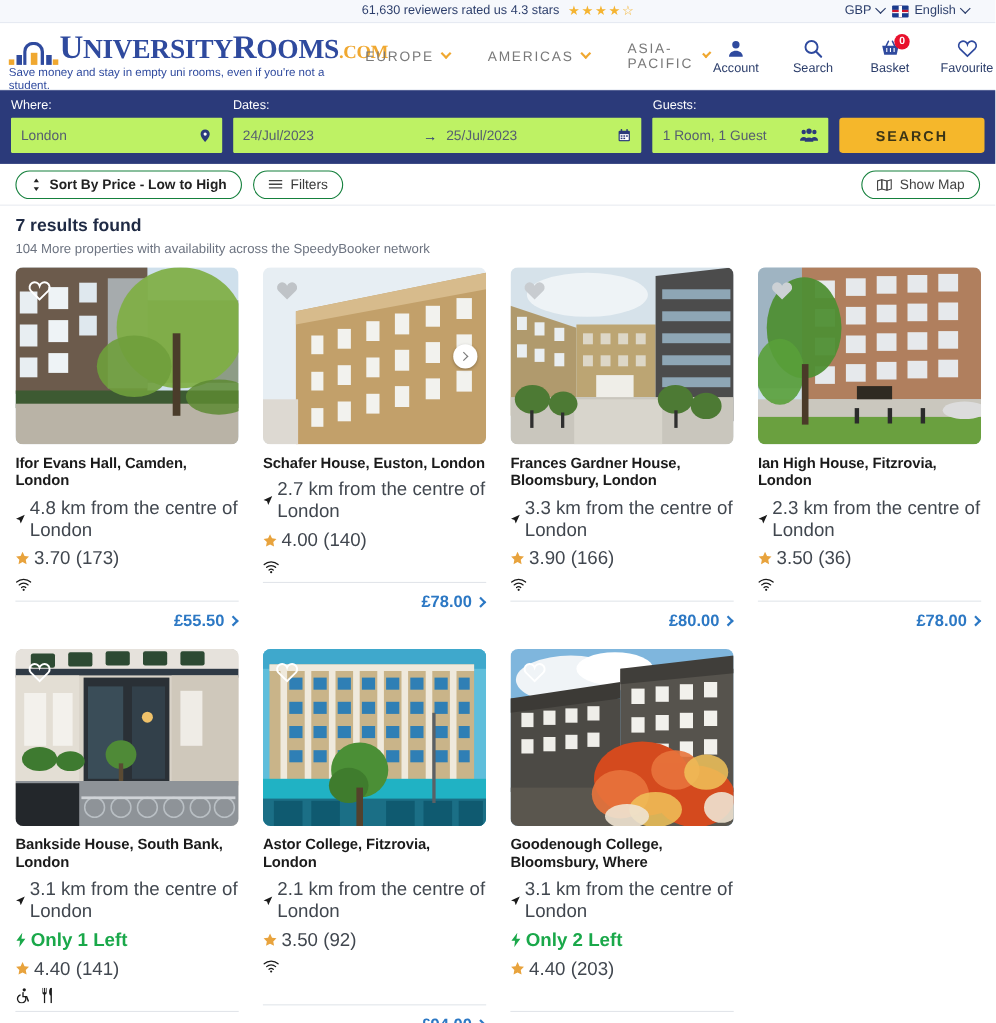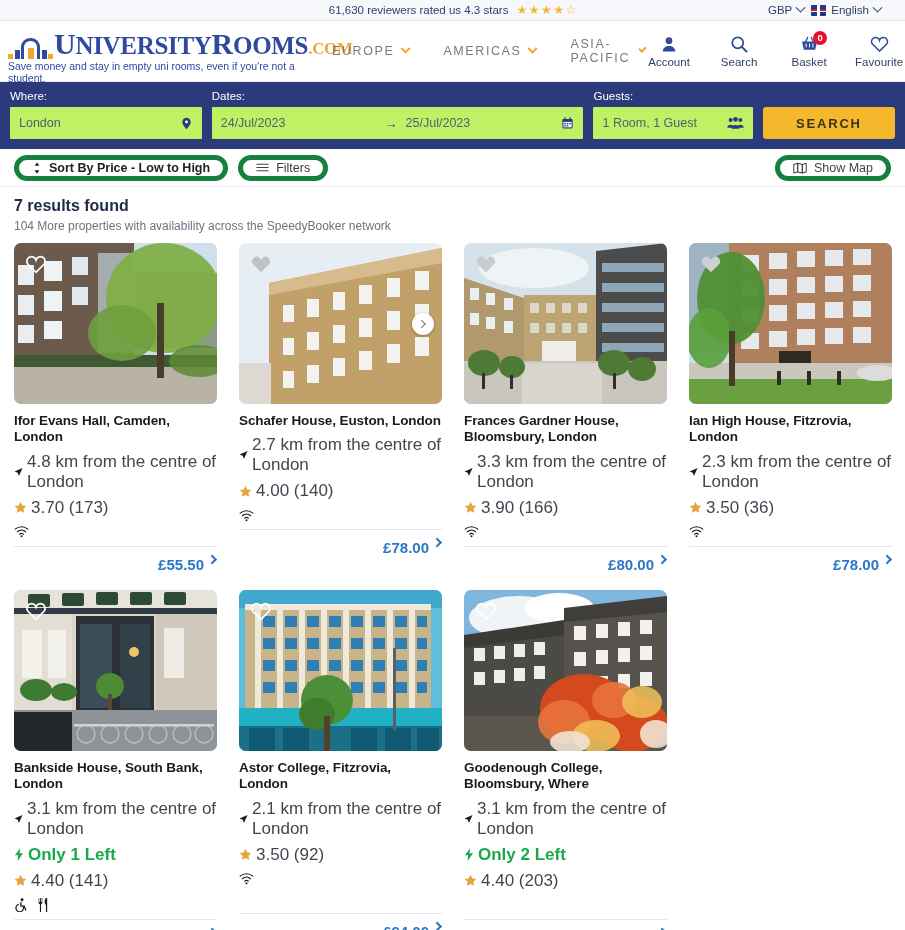--- a/index.html
+++ b/index.html
@@ -194,21 +194,21 @@
   
   .filterbar {
     height: 38px;
     display: flex;
     align-items: center;
     padding: 0 14px;
     gap: 10px;
     border-bottom: 1px solid #e9ecf1;
   }
   .pill {
-    border: 5px solid #15803d;
+    border: 1px solid #15803d;
     border-radius: 16px;
     height: 26px;
     display: inline-flex;
     align-items: center;
     gap: 7px;
     padding: 0 13px;
     font-size: 12.5px;
     color: #3a3a3a;
     background: #fff;
     cursor: pointer;
@@ -273,21 +273,21 @@
     gap: 4px;
     font-size: 17px;
     color: #41474f;
     margin-bottom: 6px;
   }
   .meta-row.avail { color: #1aa84a; font-weight: 700; }
   .amen-row { display: flex; gap: 9px; align-items: center; margin-bottom: 6px; height: 16px; }
   .divider { border-top: 1px solid #e2e5ea; margin-top: 6px; }
   .price-row {
     display: flex;
-    align-items: flex-start;
+    align-items: center;
     justify-content: flex-end;
     gap: 6px;
     padding-top: 9px;
     cursor: pointer;
   }
   .price {
     font-size: 15px;
     font-weight: 700;
     color: #2c78c4;
   }

